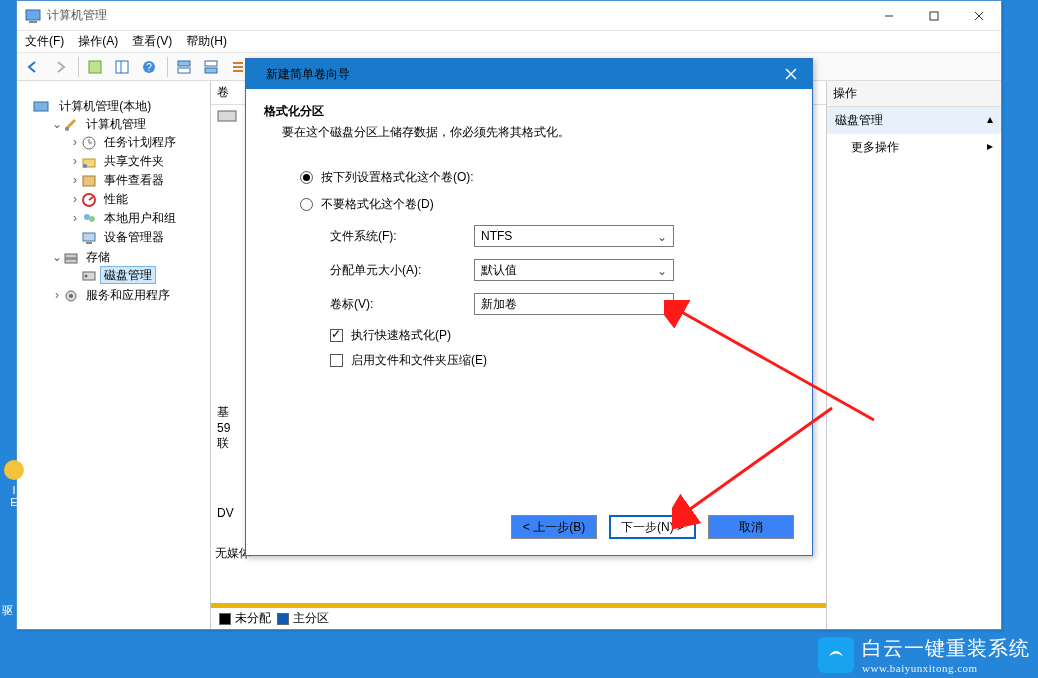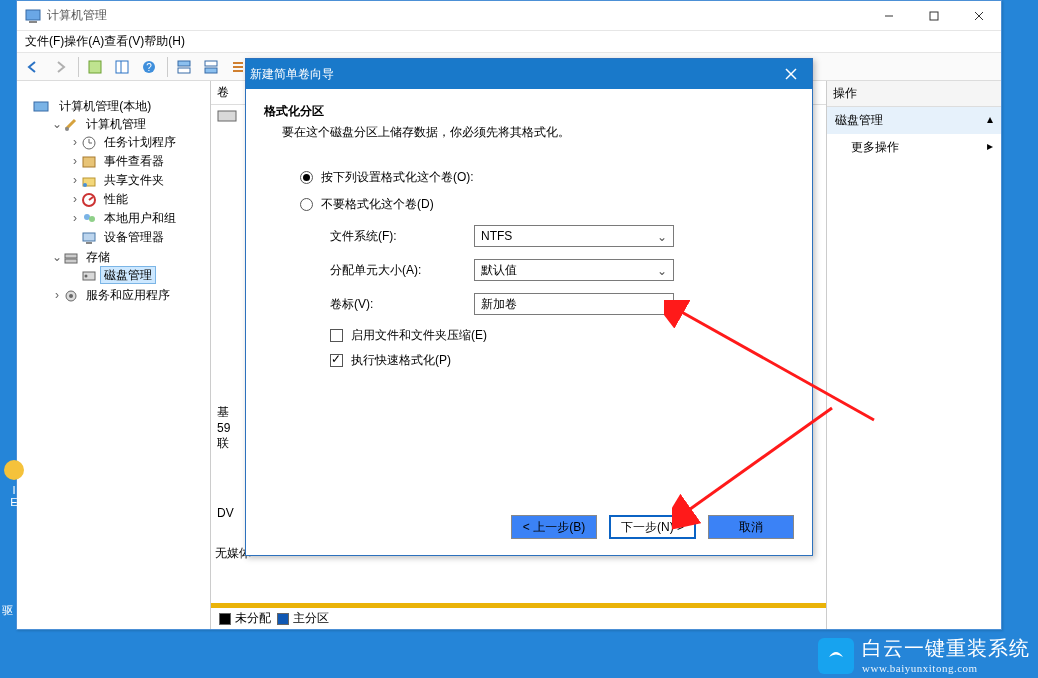--- a/index.html
+++ b/index.html
@@ -6,21 +6,21 @@
   html, body { margin:0; padding:0; height:100%; font-family: "Microsoft YaHei", "Segoe UI", sans-serif; font-size:12px; color:#000; }
   body { background:#2585d8; width:1038px; height:678px; position:relative; overflow:hidden; }
 
   
   .mgmt-window { position:absolute; left:16px; top:0; width:986px; height:630px; background:#fff; border:1px solid #4c90d6; display:flex; flex-direction:column; box-shadow:1px 1px 2px rgba(0,0,0,.15);}
   .titlebar { height:30px; display:flex; align-items:center; padding-left:8px; color:#555; border-bottom:1px solid #e6e6e6; }
   .titlebar .icon { width:16px; height:16px; margin-right:6px; display:inline-block; }
   .winbtns { margin-left:auto; display:flex; }
   .winbtn { width:45px; height:29px; display:flex; align-items:center; justify-content:center; color:#555; }
 
-  .menubar { height:22px; display:flex; align-items:center; padding-left:8px; border-bottom:1px solid #e6e6e6; }
+  .menubar { height:22px; display:flex; align-items:center; padding-left:8px; gap:14px; border-bottom:1px solid #e6e6e6; }
   .menubar span { cursor:default; }
 
   .toolbar { height:28px; display:flex; align-items:center; padding-left:4px; border-bottom:1px solid #dcdcdc; background:#fafafa; gap:1px;}
   .tbtn { width:24px; height:24px; display:flex; align-items:center; justify-content:center; margin-right:2px;}
   .tsep { width:1px; height:20px; background:#ccc; margin:0 3px;}
 
   .body-split { flex:1; display:flex; overflow:hidden; }
   .tree-pane { width:194px; border-right:1px solid #ccc; background:#fff; padding-top:4px; overflow:hidden;}
   .center-pane { flex:1; background:#fff; display:flex; flex-direction:column; position:relative;}
   .actions-pane { width:175px; border-left:1px solid #ccc; background:#fff; }
@@ -46,21 +46,21 @@
   .leg-sw { display:inline-block; width:12px; height:12px; border:1px solid #666; vertical-align:middle; margin-right:4px;}
   .leg-un { background:#000;}
   .leg-pri { background:#1058b3;}
 
   
   .disk-fragments { position:absolute; left:0; top:0; width:32px; height:100%; overflow:hidden; color:#000;}
   .disk-fragments .frag { padding-left:6px; }
   
   
   .wizard { position:absolute; left:245px; top:58px; width:568px; height:498px; background:#fff; border:1px solid #2c71bd; display:flex; flex-direction:column; z-index:20; box-shadow:2px 2px 6px rgba(0,0,0,.25);}
-  .wiz-title { height:30px; background:#1979ca; color:#ffffff; display:flex; align-items:center; padding-left:4px; }
+  .wiz-title { height:30px; background:#1979ca; color:#000000; display:flex; align-items:center; padding-left:20px; }
   .wiz-close { margin-left:auto; width:42px; height:30px; display:flex; align-items:center; justify-content:center; background:#1979ca; color:#fff; }
   .wiz-head { padding:14px 18px 8px 18px; }
   .wiz-head h3 { margin:0 0 4px 0; font-size:12px; font-weight:bold;}
   .wiz-head p { margin:0 0 0 18px; }
   .wiz-body { flex:1; padding:10px 28px; }
   .wiz-body .intro { margin:6px 0 18px 4px; }
   .radio-row { display:flex; align-items:center; gap:8px; margin:10px 0 10px 26px;}
   .radio { width:13px; height:13px; border:1px solid #555; border-radius:50%; display:inline-block; position:relative;}
   .radio.sel::after { content:""; position:absolute; left:2px; top:2px; width:7px; height:7px; background:#000; border-radius:50%;}
   .form-row { display:flex; align-items:center; margin:12px 0 12px 56px; }
@@ -72,21 +72,21 @@
   .cbox { width:13px; height:13px; border:1px solid #555; display:inline-block; position:relative;}
   .cbox.sel::after { content:"✓"; position:absolute; left:0; top:-3px; font-size:12px; color:#000;}
   .wiz-foot { height:56px; border-top:0; display:flex; justify-content:flex-end; align-items:center; padding-right:18px; gap:12px;}
   .wbtn { min-width:86px; height:24px; border:1px solid #888; background:#3b82f6; display:flex; align-items:center; justify-content:center; padding:0 10px;}
   .wbtn.primary { border:2px solid #0b63c4; background:#fff;}
 
   
   .arrow { position:absolute; z-index:30; pointer-events:none;}
 
   
-  .watermark { position:absolute; right:8px; bottom:4px; color:#fff; display:flex; align-items:flex-end; font-family:"Microsoft YaHei"; z-index:40;}
+  .watermark { position:absolute; right:8px; bottom:4px; color:#fff; display:flex; align-items:center; font-family:"Microsoft YaHei"; z-index:40;}
   .watermark .badge { width:36px; height:36px; background:#17a3ef; border-radius:6px; display:flex; align-items:center; justify-content:center; margin-right:8px;}
   .wm-big { font-size:20px; letter-spacing:1px;}
   .wm-small { font-size:11px; letter-spacing:.5px; opacity:.9;}
 
   
   .desk-icons { position:absolute; left:2px; bottom:52px; color:#fff; font-size:11px; text-align:center;}
 </style>
 </head>
 <body>
 
@@ -197,26 +197,26 @@
                     <path d="M3 12 L12 3" stroke="#d6a23e" stroke-width="3"></path>
                     <circle cx="4" cy="12" r="2" fill="#888"></circle>
                   </svg></span><span class="lbl">计算机管理</span>
               <ul>
                 <li><span class="exp">›</span><span class="ic"><svg width="16" height="16">
                         <circle cx="8" cy="8" r="6" fill="#fff" stroke="#666"></circle>
                         <line x1="8" y1="8" x2="8" y2="4" stroke="#666"></line>
                         <line x1="8" y1="8" x2="11" y2="8" stroke="#666"></line>
                       </svg></span><span class="lbl">任务计划程序</span></li>
                 <li><span class="exp">›</span><span class="ic"><svg width="16" height="16">
-                        <rect x="2" y="3" width="12" height="10" fill="#e8c477" stroke="#a77a2e"></rect>
-                      </svg></span><span class="lbl">事件查看器</span></li>
-                <li><span class="exp">›</span><span class="ic"><svg width="16" height="16">
                         <rect x="2" y="5" width="12" height="8" fill="#f3d77a" stroke="#bb9530"></rect>
                         <circle cx="4" cy="12" r="2" fill="#4a90d6"></circle>
                       </svg></span><span class="lbl">共享文件夹</span></li>
+                <li><span class="exp">›</span><span class="ic"><svg width="16" height="16">
+                        <rect x="2" y="3" width="12" height="10" fill="#e8c477" stroke="#a77a2e"></rect>
+                      </svg></span><span class="lbl">事件查看器</span></li>
                 <li><span class="exp">›</span><span class="ic"><svg width="16" height="16">
                         <circle cx="8" cy="8" r="6" fill="none" stroke="#c33" stroke-width="2"></circle>
                         <line x1="8" y1="8" x2="12" y2="5" stroke="#c33" stroke-width="2"></line>
                       </svg></span><span class="lbl">性能</span></li>
                 <li><span class="exp">›</span><span class="ic"><svg width="16" height="16">
                         <circle cx="6" cy="6" r="3" fill="#7ab3e6"></circle>
                         <circle cx="11" cy="8" r="3" fill="#8fd089"></circle>
                       </svg></span><span class="lbl">本地用户和组</span></li>
                 <li><span class="exp">&nbsp;</span><span class="ic"><svg width="16" height="16">
                         <rect x="2" y="3" width="12" height="8" fill="#bcd5ee" stroke="#4a78a8"></rect>
@@ -314,26 +314,26 @@
         <span class="chev">⌄</span>
       </div>
     </div>
     <div class="form-row">
       <label>卷标(V):</label>
       <div class="txt">
         <span>新加卷</span>
       </div>
     </div>
     <div class="check-row">
+      <span class="cbox sel"></span>
+      <span>执行快速格式化(P)</span>
+    </div>
+    <div class="check-row">
       <span class="cbox"></span>
       <span>启用文件和文件夹压缩(E)</span>
-    </div>
-    <div class="check-row">
-      <span class="cbox sel"></span>
-      <span>执行快速格式化(P)</span>
     </div>
   </div>
   <div class="wiz-foot">
     <div class="wbtn">
         <span>&lt; 上一步(B)</span>
       </div>
     <div class="wbtn primary">
         <span>下一步(N) &gt;</span>
       </div>
     <div class="wbtn">

